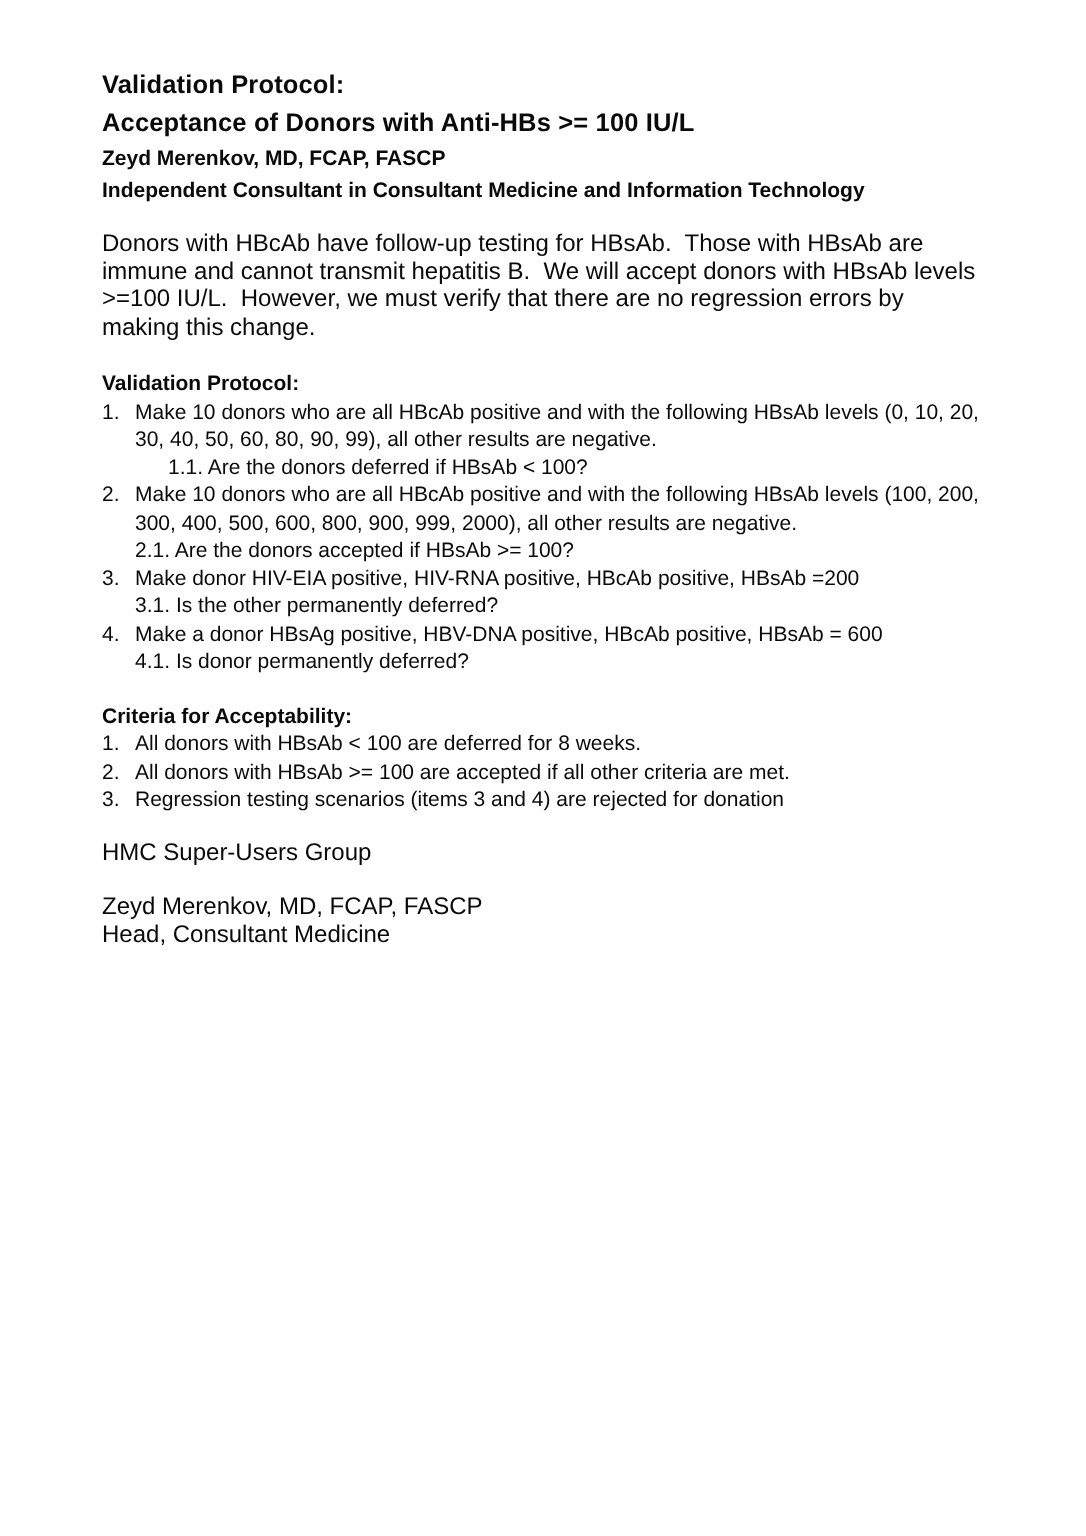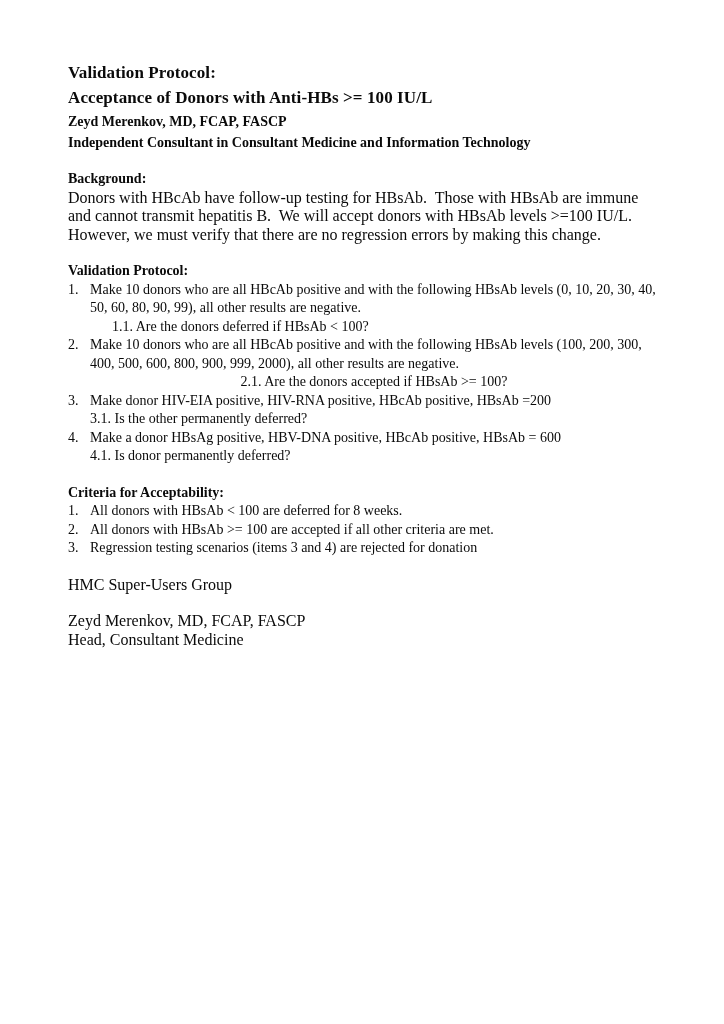--- a/index.html
+++ b/index.html
@@ -7,23 +7,22 @@
     width: 724px;
     height: 1024px;
     background: #ffffff;
     font-family: "Liberation Sans", "DejaVu Sans", sans-serif;
     color: #0a0a0a;
   }
   .page {
     width: 724px;
     height: 1024px;
     background: #ffffff;
-    padding: 60px 66px 0 68px;
+    padding: 44px 66px 0 68px;
     overflow: hidden;
-    font-family: Liberation Serif, serif;
   }
   .txt { white-space: pre-wrap; }
   .doc-title {
     font-size: 17px;
     font-weight: bold;
     line-height: 25px;
     letter-spacing: 0.1px;
   }
   .doc-author {
     font-size: 14px;
@@ -58,41 +57,40 @@
 <div class="page">
 
   <div>
     <div class="doc-title txt">Validation Protocol:</div>
     <div class="doc-title txt">Acceptance of Donors with Anti-HBs &gt;= 100 IU/L</div>
     <div class="doc-author txt">Zeyd Merenkov, MD, FCAP, FASCP</div>
     <div class="doc-author txt">Independent Consultant in Consultant Medicine and Information Technology</div>
   </div>
 
   <div class="section">
-    <div class="section-heading txt">Background:</div>
     <div class="body-text txt">Donors with HBcAb have follow-up testing for HBsAb.  Those with HBsAb are immune and cannot transmit hepatitis B.  We will accept donors with HBsAb levels &gt;=100 IU/L.  However, we must verify that there are no regression errors by making this change.</div>
   </div>
 
   <div class="section">
     <div class="section-heading txt">Validation Protocol:</div>
     <div class="list">
 
       <div class="list-item">
         <span class="item-num txt">1.</span>
         <span class="item-text">
           <span class="txt">Make 10 donors who are all HBcAb positive and with the following HBsAb levels (0, 10, 20, 30, 40, 50, 60, 80, 90, 99), all other results are negative.</span>
           <span class="sub-question" style="display:block;"><span class="sub-num txt">1.1.</span> <span class="sub-text txt">Are the donors deferred if HBsAb &lt; 100?</span></span>
         </span>
       </div>
 
       <div class="list-item">
         <span class="item-num txt">2.</span>
         <span class="item-text">
           <span class="txt">Make 10 donors who are all HBcAb positive and with the following HBsAb levels (100, 200, 300, 400, 500, 600, 800, 900, 999, 2000), all other results are negative.</span>
-          <span class="sub-question" style="display:block; margin-left:0;text-align:center;"><span class="sub-num txt">2.1.</span> <span class="sub-text txt">Are the donors accepted if HBsAb &gt;= 100?</span></span>
+          <span class="sub-question" style="display:block; margin-left:0;"><span class="sub-num txt">2.1.</span> <span class="sub-text txt">Are the donors accepted if HBsAb &gt;= 100?</span></span>
         </span>
       </div>
 
       <div class="list-item">
         <span class="item-num txt">3.</span>
         <span class="item-text">
           <span class="txt">Make donor HIV-EIA positive, HIV-RNA positive, HBcAb positive, HBsAb =200</span>
           <span class="sub-question" style="display:block; margin-left:0;"><span class="sub-num txt">3.1.</span> <span class="sub-text txt">Is the other permanently deferred?</span></span>
         </span>
       </div>

